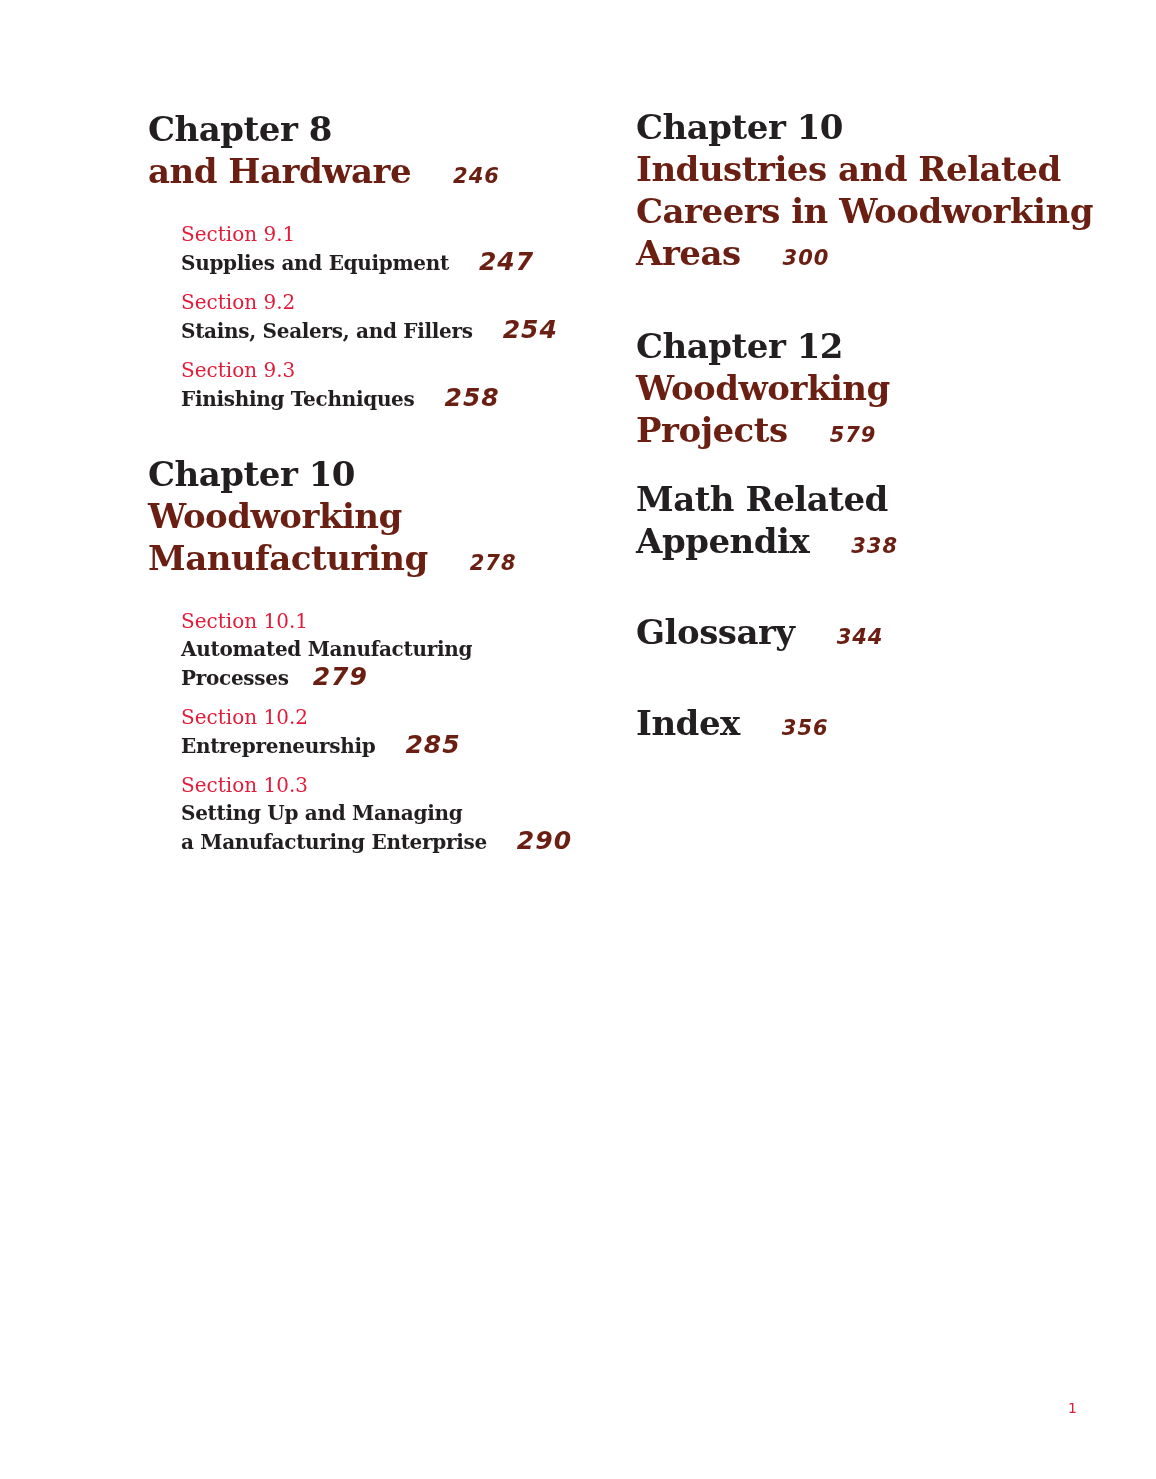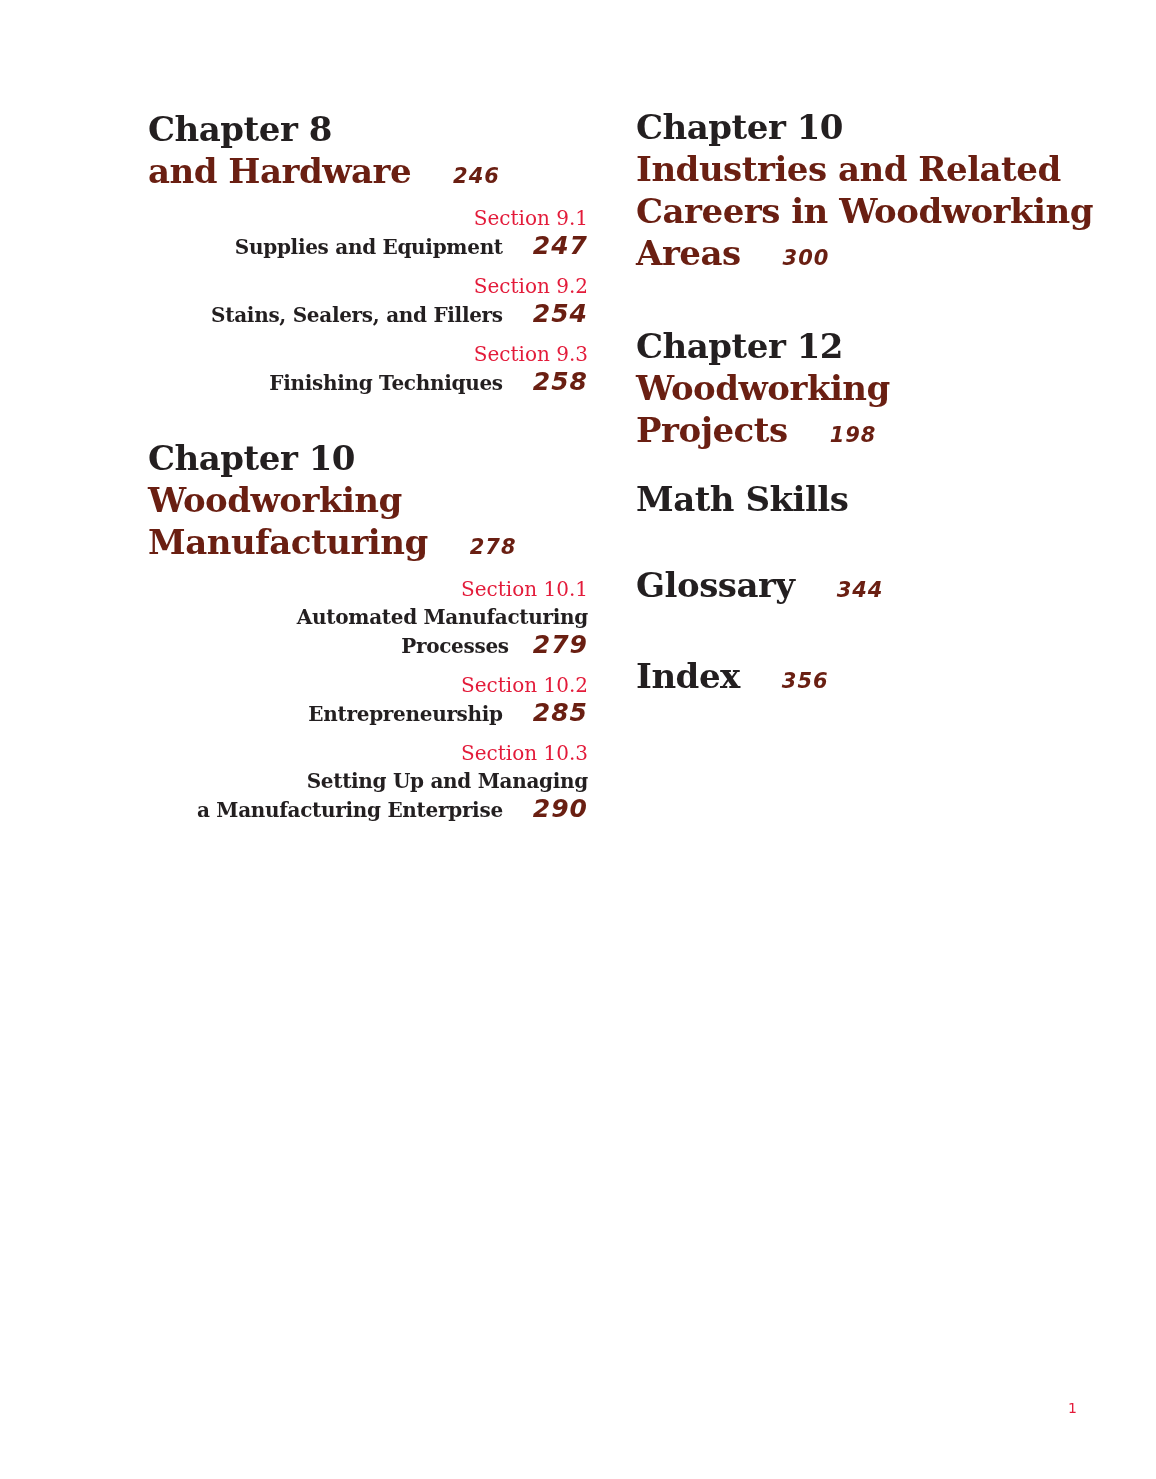--- a/index.html
+++ b/index.html
@@ -5,21 +5,21 @@
   html,body{margin:0;padding:0;background:#fff;}
   body{width:1156px;height:1479px;position:relative;overflow:hidden;font-family:"DejaVu Serif",serif;}
   .col{position:absolute;top:108px;}
   .col-left{left:148px;width:440px;}
   .col-right{left:636px;width:480px;}
   .chap{margin-bottom:38px;}
   .chap-label{font-family:"DejaVu Serif",serif;font-weight:bold;font-size:34px;line-height:42px;color:#231f20;letter-spacing:-0.5px;}
   .chap-title{font-family:"DejaVu Serif",serif;font-weight:bold;font-size:34px;line-height:42px;color:#6a1f12;letter-spacing:-0.5px;}
   .pg{font-family:"DejaVu Sans",sans-serif;font-style:italic;font-weight:bold;font-size:21px;color:#6a1f12;margin-left:42px;letter-spacing:1px;}
   .pg-sm{margin-left:30px;font-size:25px;}
-  .sections{margin-left:33px;margin-top:8px;text-align:right;}
+  .sections{margin-left:33px;margin-top:24px;}
   .sec{margin-bottom:12px;}
   .sec-label{font-family:"DejaVu Serif",serif;font-size:20px;line-height:27px;color:#e31b3a;}
   .sec-title{font-family:"DejaVu Serif",serif;font-weight:bold;font-size:20px;line-height:28px;color:#231f20;letter-spacing:-0.3px;}
   .pagenum{position:absolute;left:1068px;top:1400px;font-family:"DejaVu Sans",sans-serif;font-size:14px;color:#e31b3a;}
 </style>
 </head>
 <body>
 
 <div class="col col-left">
 
@@ -68,24 +68,25 @@
 <div class="col col-right" style="top:106px;">
   <div class="chap" style="margin-bottom:46px;">
     <div class="chap-label">Chapter 10</div>
     <div class="chap-title">Industries and Related</div>
     <div class="chap-title">Careers in Woodworking</div>
     <div class="chap-title"><span>Areas</span><span class="pg">300</span></div>
   </div>
   <div class="chap" style="margin-bottom:22px;">
     <div class="chap-label">Chapter 12</div>
     <div class="chap-title">Woodworking</div>
-    <div class="chap-title"><span>Projects</span><span class="pg">198</span></div>
+    <div class="chap-title"><span>Projects</span><span class="pg">579</span></div>
   </div>
   <div class="chap" style="margin-bottom:44px;">
-    <div class="chap-label">Math Skills</div>
+    <div class="chap-label">Math Related</div>
+    <div class="chap-label"><span>Appendix</span><span class="pg">338</span></div>
   </div>
   <div class="chap" style="margin-bottom:44px;">
     <div class="chap-label"><span>Glossary</span><span class="pg">344</span></div>
   </div>
   <div class="chap">
     <div class="chap-label"><span>Index</span><span class="pg">356</span></div>
   </div>
 </div>
 
 <div class="pagenum">1</div>

